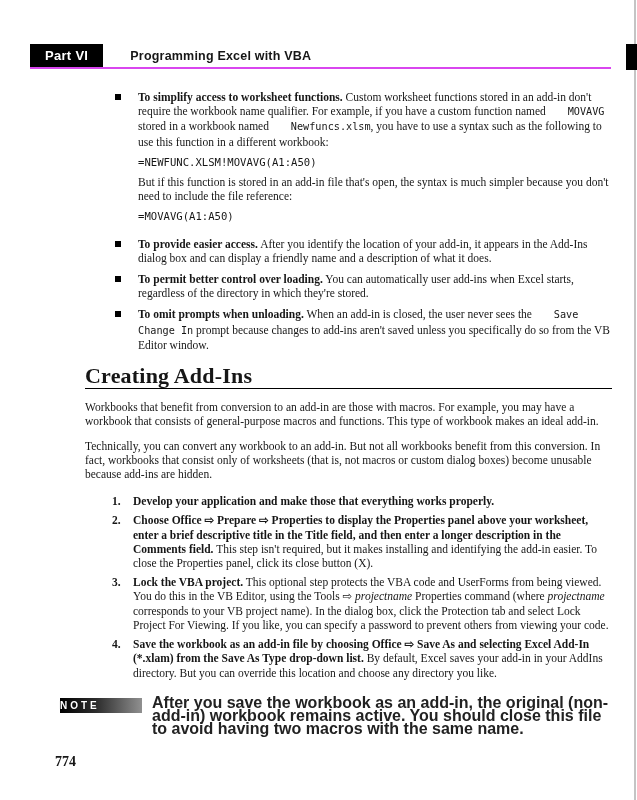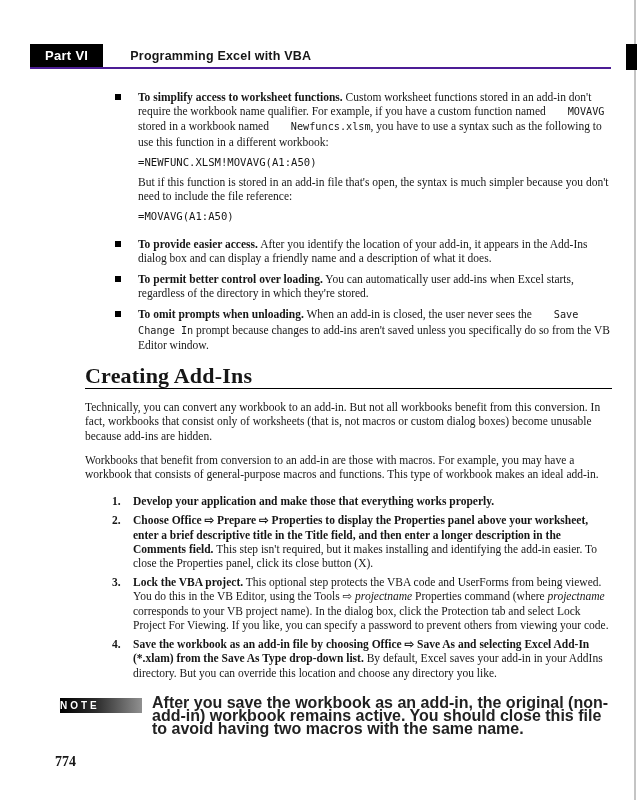--- a/index.html
+++ b/index.html
@@ -14,21 +14,21 @@
   }
   
   .page-edge {
     position:absolute; top:0; right:1px; width:2px; height:100%;
     background:#c4c4c4;
   }
 
   
   .page-header {
     position:absolute; top:44px; left:30px; right:26px; height:25px;
-    border-bottom:2px solid #4c1d95;
+    border-bottom:2px solid #d946ef;
     display:flex; align-items:stretch;
   }
   .part-box {
     background:#000; color:#fff;
     font-family:"Liberation Sans", sans-serif; font-weight:bold; font-size:13px;
     display:flex; align-items:center; padding:0 15px; letter-spacing:.3px;
   }
   .header-title {
     font-family:"Liberation Sans", sans-serif; font-weight:bold; font-size:12.5px;
     display:flex; align-items:center; margin-left:27px; letter-spacing:.2px;
@@ -132,22 +132,22 @@
         <span class="marker"></span>
         <div class="bullet-body">
           <p class="bp"><b>To omit prompts when unloading.</b><span> When an add-in is closed, the user never sees the </span><code>Save Change In</code><span> prompt because changes to add-ins aren't saved unless you specifically do so from the VB Editor window.</span></p>
         </div>
       </li>
     </ul>
 
     <h1 class="section-heading">Creating Add-Ins</h1>
     <div class="heading-rule"></div>
 
+    <p class="para">Workbooks that benefit from conversion to an add-in are those with macros. For example, you may have a workbook that consists of general-purpose macros and functions. This type of workbook makes an ideal add-in.</p>
     <p class="para">Technically, you can convert any workbook to an add-in. But not all workbooks benefit from this conversion. In fact, workbooks that consist only of worksheets (that is, not macros or custom dialog boxes) become unusable because add-ins are hidden.</p>
-    <p class="para">Workbooks that benefit from conversion to an add-in are those with macros. For example, you may have a workbook that consists of general-purpose macros and functions. This type of workbook makes an ideal add-in.</p>
 
     <ol class="steps">
       <li class="step">
         <span class="step-num">1.</span>
         <div class="step-body"><b>Develop your application and make those that everything works properly.</b><span></span></div>
       </li>
       <li class="step">
         <span class="step-num">2.</span>
         <div class="step-body"><b>Choose Office ⇨ Prepare ⇨ Properties to display the Properties panel above your worksheet, enter a brief descriptive title in the Title field, and then enter a longer description in the Comments field.</b><span> This step isn't required, but it makes installing and identifying the add-in easier. To close the Properties panel, click its close button (X).</span></div>
       </li>

